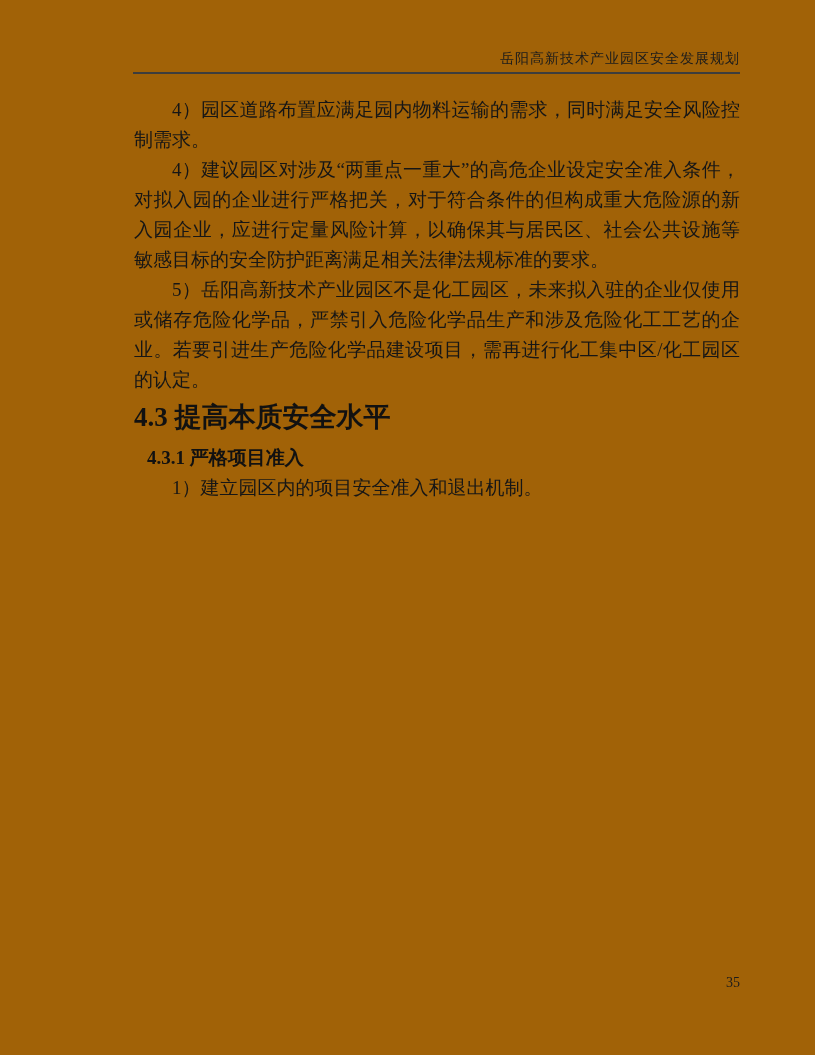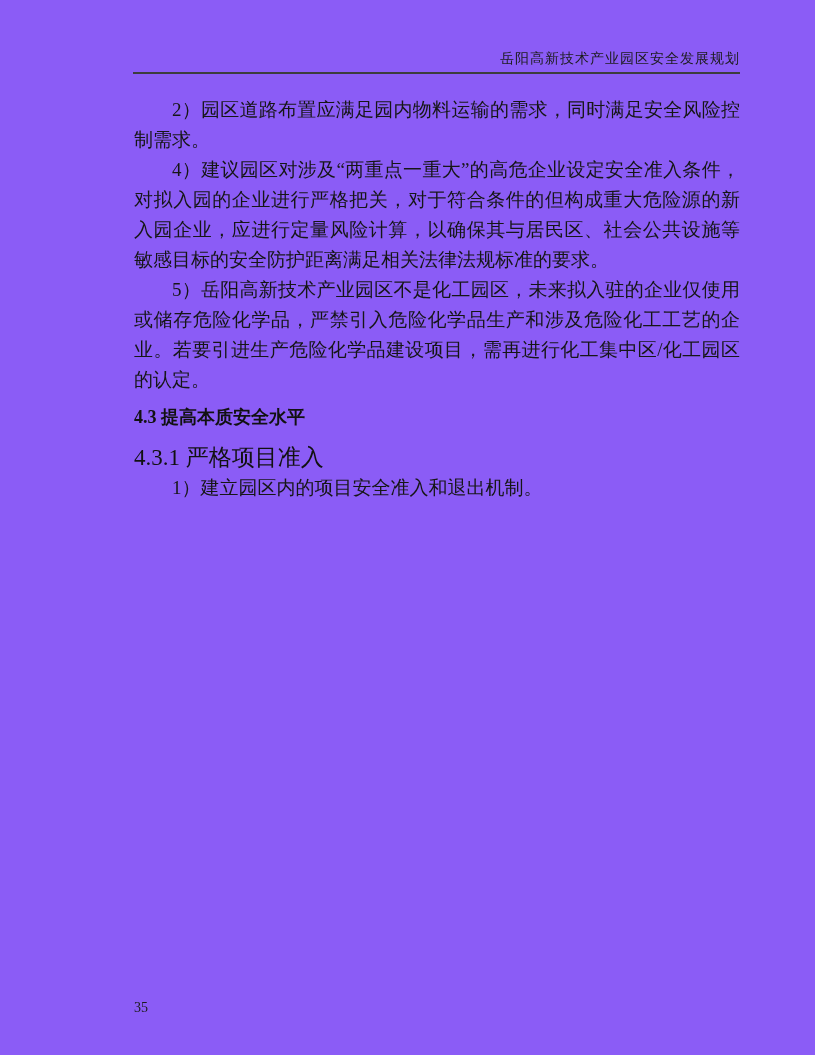--- a/index.html
+++ b/index.html
@@ -1,21 +1,21 @@
 <!DOCTYPE html>
 <html lang="zh"><head>
 <meta charset="utf-8">
 <style>
   * { margin: 0; padding: 0; box-sizing: border-box; }
   html, body { background: #ffffff; }
   .page {
     position: relative;
     width: 815px;
     height: 1055px;
-    background: #8b5cf6;
+    background: #a16207;
     font-family: "Liberation Serif", "DejaVu Serif", serif;
     color: #161616;
     overflow: hidden;
   }
   
   .header-title {
     position: absolute;
     top: 50px;
     right: 75px;
     font-size: 14px;
@@ -39,55 +39,55 @@
     width: 606px;
   }
   .body-para {
     font-size: 19px;
     line-height: 30px;
     text-align: justify;
     text-indent: 2em;
     color: #161616;
   }
   .section-heading {
-    font-size: 18px;
+    font-size: 27px;
     font-weight: bold;
     line-height: 28px;
     margin: 8px 0 0 0;
     color: #111;
   }
   .subsection-heading {
-    font-size: 23px;
-    font-weight: normal;
+    font-size: 19px;
+    font-weight: bold;
     line-height: 26px;
-    margin: 14px 0 2px 0;
+    margin: 14px 0 2px 13px;
     color: #111;
   }
   
   .page-number {
     position: absolute;
-    top: 1000px;
+    top: 975px;
     left: 134px;
     width: 606px;
-    text-align: left;
+    text-align: right;
     font-size: 14px;
     color: #1c1c1c;
   }
 </style>
 </head>
 <body>
 
 <div class="page">
 
   <div class="header-title">岳阳高新技术产业园区安全发展规划</div>
 
   <div class="header-rule"></div>
 
   <div class="content">
-    <p class="body-para">2）园区道路布置应满足园内物料运输的需求，同时满足安全风险控制需求。</p>
+    <p class="body-para">4）园区道路布置应满足园内物料运输的需求，同时满足安全风险控制需求。</p>
     <p class="body-para">4）建议园区对涉及“两重点一重大”的高危企业设定安全准入条件，对拟入园的企业进行严格把关，对于符合条件的但构成重大危险源的新入园企业，应进行定量风险计算，以确保其与居民区、社会公共设施等敏感目标的安全防护距离满足相关法律法规标准的要求。</p>
     <p class="body-para">5）岳阳高新技术产业园区不是化工园区，未来拟入驻的企业仅使用或储存危险化学品，严禁引入危险化学品生产和涉及危险化工工艺的企业。若要引进生产危险化学品建设项目，需再进行化工集中区/化工园区的认定。</p>
 
     <h2 class="section-heading">4.3 提高本质安全水平</h2>
 
     <h3 class="subsection-heading">4.3.1 严格项目准入</h3>
 
     <p class="body-para">1）建立园区内的项目安全准入和退出机制。</p>
   </div>
 

